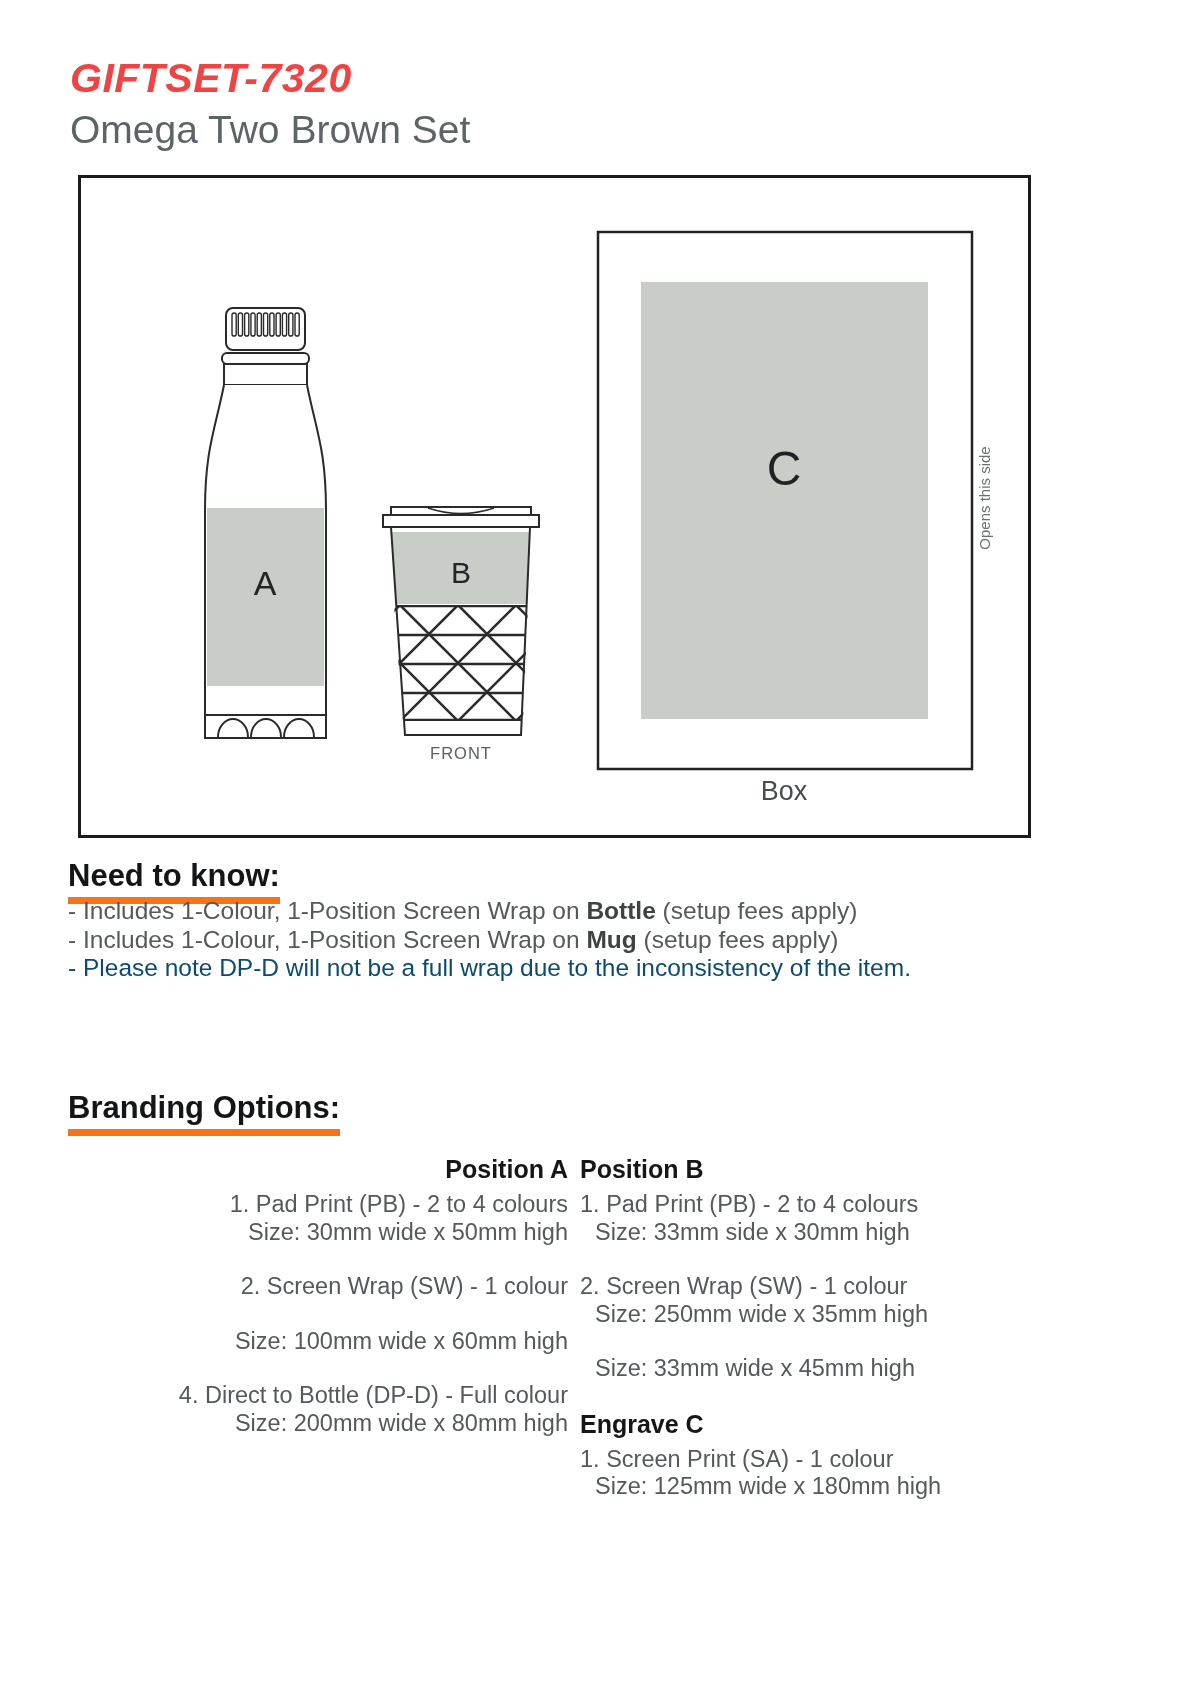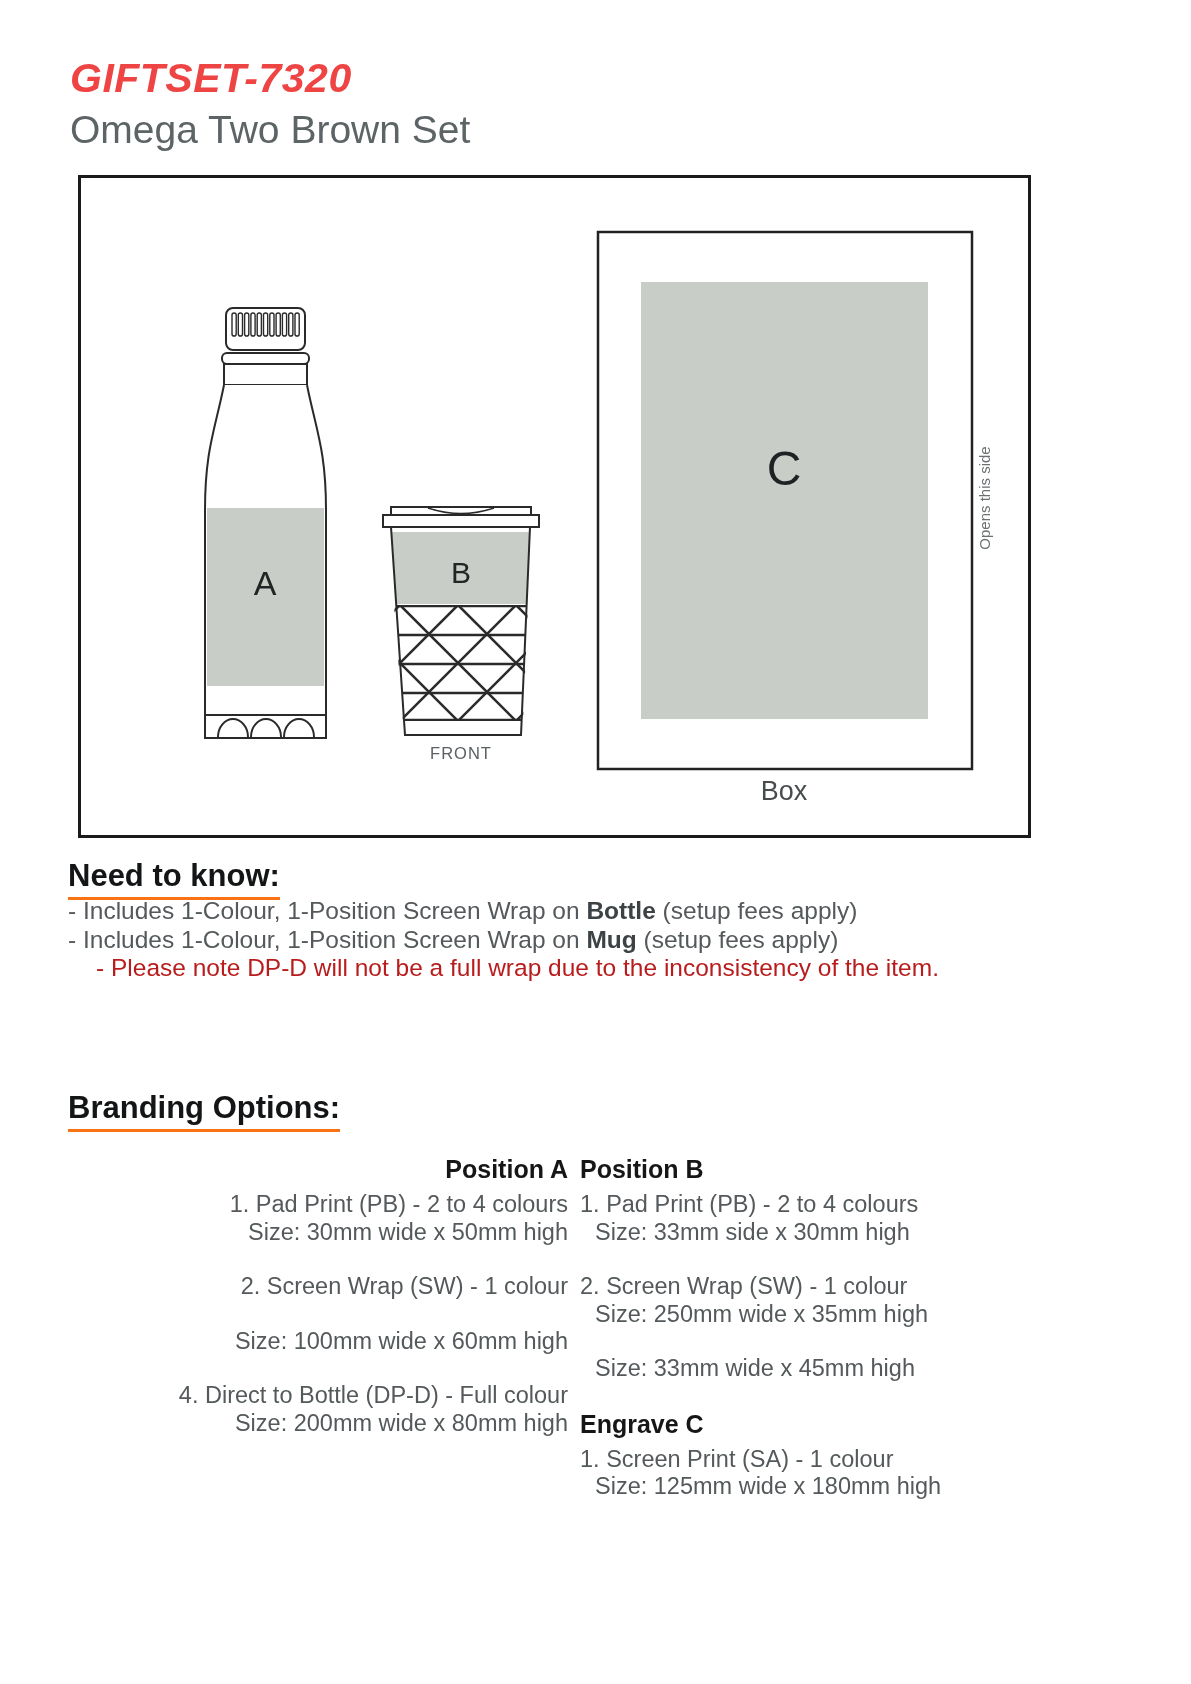--- a/index.html
+++ b/index.html
@@ -2,25 +2,25 @@
 <html><head>
 <meta charset="utf-8">
 <style>
   html,body{margin:0;padding:0;background:#ffffff;}
   body{width:1191px;height:1684px;position:relative;overflow:hidden;
        font-family:"Liberation Sans",sans-serif;-webkit-font-smoothing:antialiased;}
   .abs{position:absolute;}
   .title{left:70px;top:55px;font-size:41px;font-weight:700;color:#ef4444;letter-spacing:.5px;font-style:italic;}
   .subtitle{left:70px;top:108px;font-size:39px;font-weight:400;color:#5d6466;}
   .diagram{left:78px;top:175px;width:953px;height:663px;border:3px solid #1b1b1b;box-sizing:border-box;background:#fff;}
-  .heading-underline{font-weight:700;color:#131516;border-bottom:3px solid #f97316;padding-bottom:3px;}
+  .heading-underline{font-weight:700;color:#131516;border-bottom:7px solid #f97316;padding-bottom:3px;}
   .ntk-heading{left:68px;top:858px;font-size:31px;}
   .ntk-lines{left:68px;top:897px;font-size:24.5px;line-height:28.5px;color:#54595b;white-space:nowrap;}
   .ntk-line b{color:#3d4345;}
-  .ntk-line.red{color:#b91c1c;margin-left:28px;}
+  .ntk-line.red{color:#0c4a6e;}
   .brand-heading{left:68px;top:1090px;font-size:31px;}
   .col{top:1155px;}
   .col-a{left:68px;width:500px;text-align:right;}
   .col-b{left:580px;width:560px;}
   .pos-h{font-size:25px;font-weight:700;color:#161616;margin:0 0 7px 0;}
   .b-item{font-size:23.5px;color:#54595b;line-height:27.5px;margin:0 0 27px 0;white-space:nowrap;}
   .b-item .size{padding-left:15px;}
   svg{display:block;}
   svg text{font-family:"Liberation Sans",sans-serif;}
 </style>

